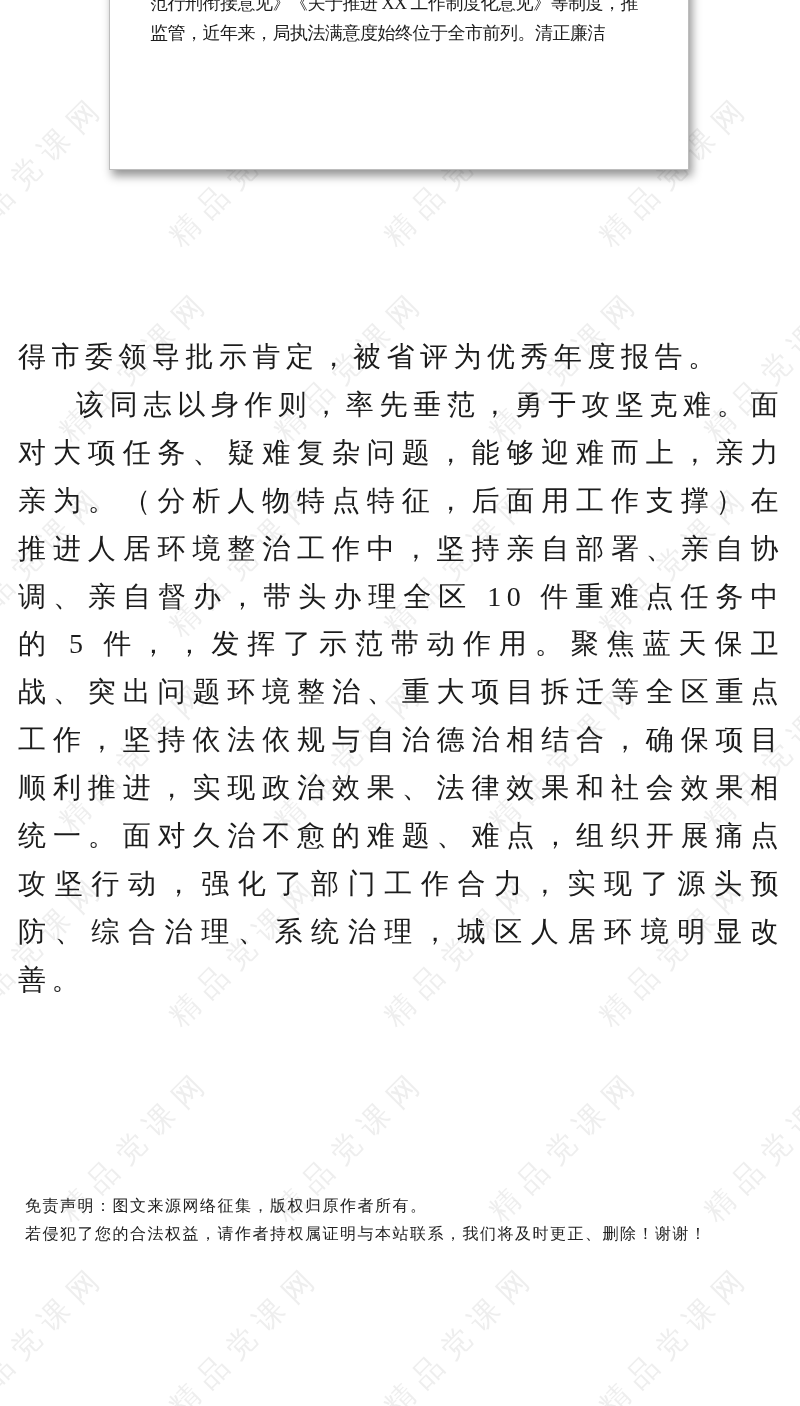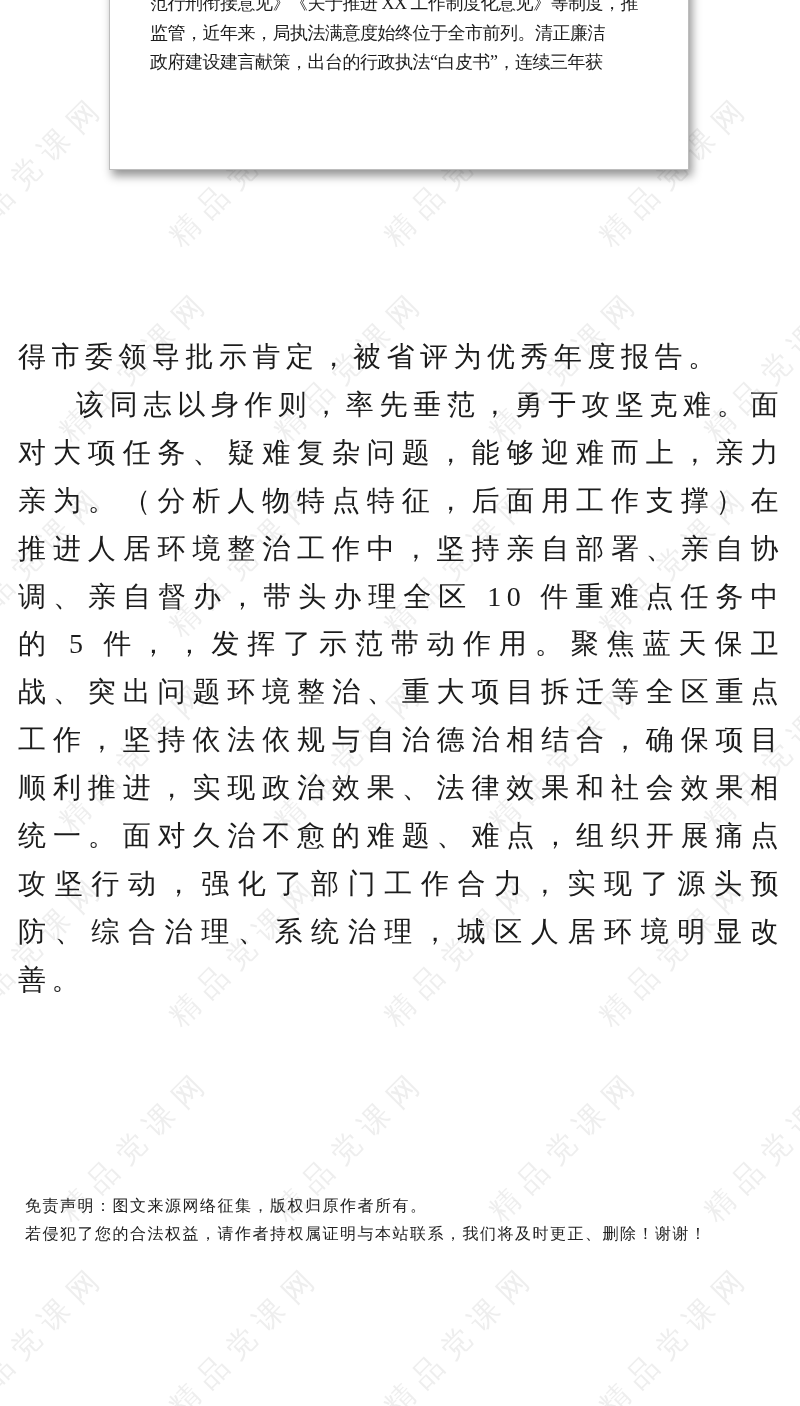--- a/index.html
+++ b/index.html
@@ -116,21 +116,20 @@
     <span class="watermark" style="left: 680px; top: 1125px;">精品党课网</span>
     <span class="watermark" style="left: -70px; top: 1320px;">精品党课网</span>
     <span class="watermark" style="left: 145px; top: 1320px;">精品党课网</span>
     <span class="watermark" style="left: 360px; top: 1320px;">精品党课网</span>
     <span class="watermark" style="left: 575px; top: 1320px;">精品党课网</span>
   </div>
 
 <div class="doc-card" id="doc-card">
     <div class="doc-line">范行刑衔接意见》《关于推进 XX 工作制度化意见》等制度，推</div>
     <div class="doc-line">监管，近年来，局执法满意度始终位于全市前列。清正廉洁</div>
-    <div class="doc-line">政府建设建言献策，出台的行政执法“白皮书”，连续三年获</div>
   </div>
 
 <div class="article" id="article">
     <p>得市委领导批示肯定，被省评为优秀年度报告。</p>
     <p class="indent">该同志以身作则，率先垂范，勇于攻坚克难。面对大项任务、疑难复杂问题，能够迎难而上，亲力亲为。（分析人物特点特征，后面用工作支撑）在推进人居环境整治工作中，坚持亲自部署、亲自协调、亲自督办，带头办理全区 10 件重难点任务中的 5 件，，发挥了示范带动作用。聚焦蓝天保卫战、突出问题环境整治、重大项目拆迁等全区重点工作，坚持依法依规与自治德治相结合，确保项目顺利推进，实现政治效果、法律效果和社会效果相统一。面对久治不愈的难题、难点，组织开展痛点攻坚行动，强化了部门工作合力，实现了源头预防、综合治理、系统治理，城区人居环境明显改善。</p>
   </div>
 
 <div class="disclaimer">
   <div>免责声明：图文来源网络征集，版权归原作者所有。</div>
   <div>若侵犯了您的合法权益，请作者持权属证明与本站联系，我们将及时更正、删除！谢谢！</div>

